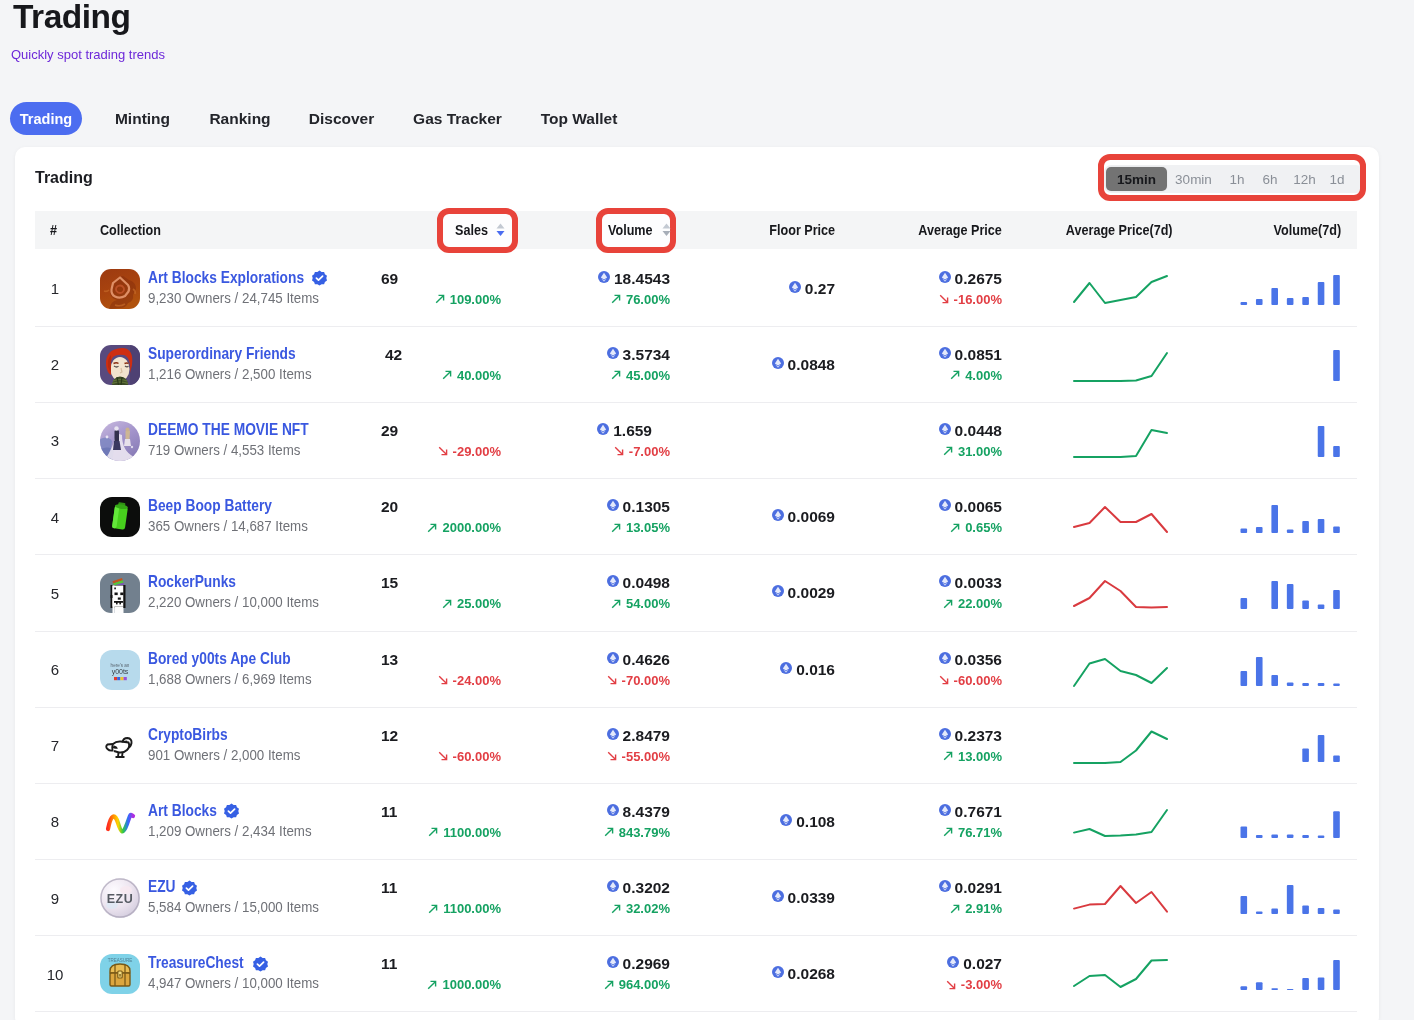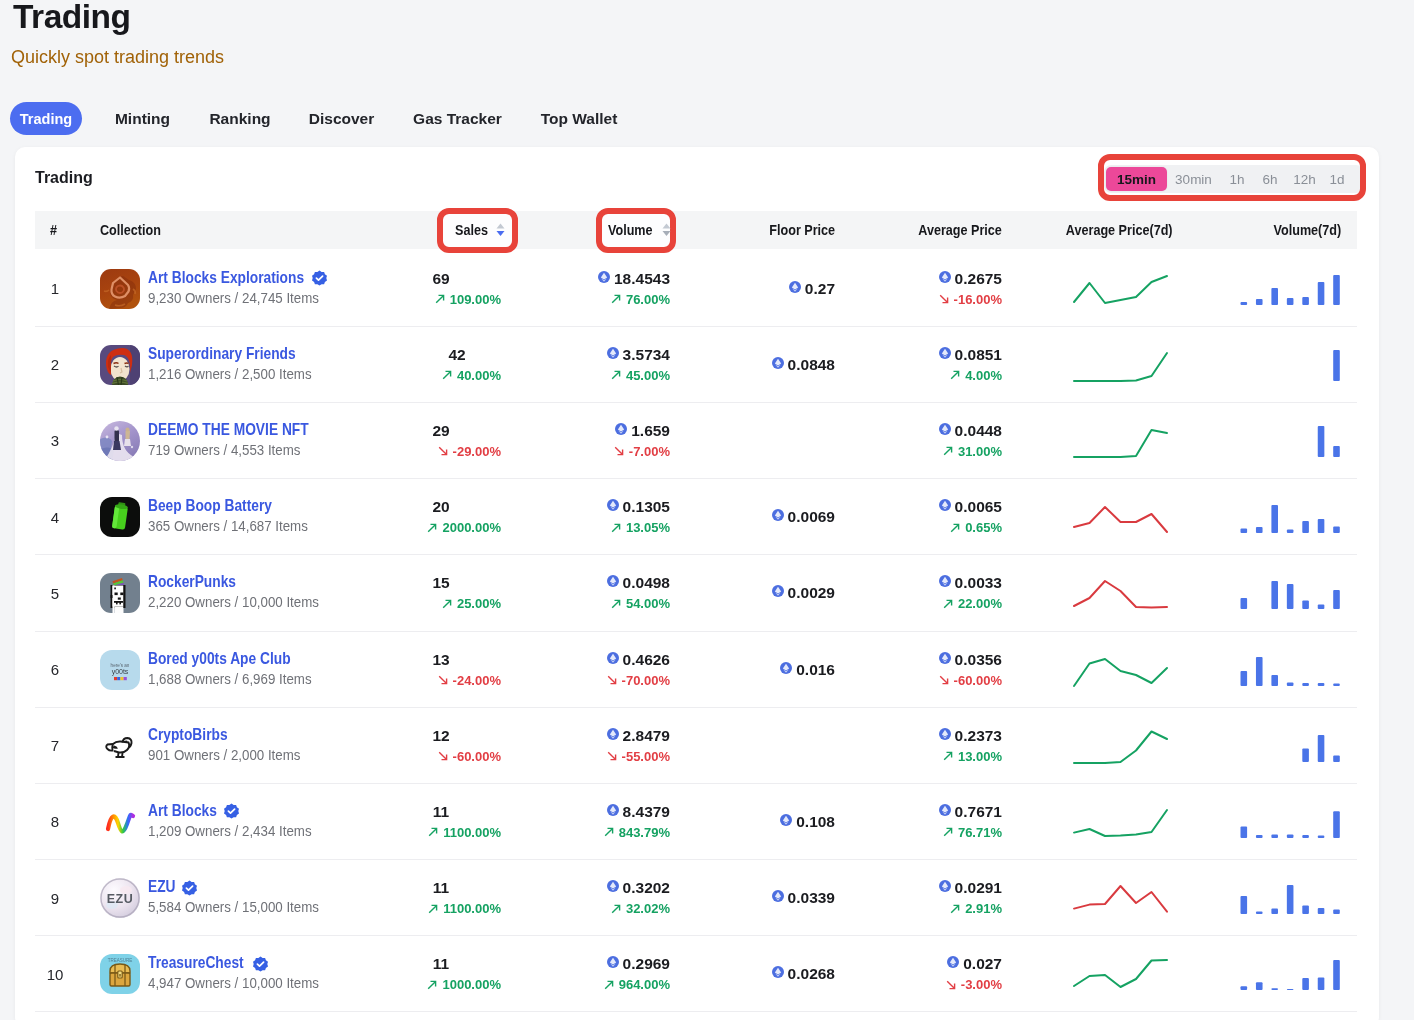--- a/index.html
+++ b/index.html
@@ -1,39 +1,39 @@
 <!DOCTYPE html>
 <html><head><meta charset="utf-8"><style>
 * { margin:0; padding:0; box-sizing:border-box; }
 html,body { width:1414px; height:1020px; overflow:hidden; }
 body { background:#f4f5f7; font-family:"Liberation Sans",sans-serif; position:relative; }
 .abs { position:absolute; }
 .h1 { left:13px; top:-2px; font-size:33.5px; font-weight:bold; color:#17181c; letter-spacing:-0.5px; }
-.sub { left:11px; top:46.5px; font-size:18px; color:#a16207; }
+.sub { left:11px; top:46.5px; font-size:13px; color:#6d28d9; }
 .tab { font-size:15.5px; font-weight:bold; color:#23252b; top:110px; transform:translateX(-50%); white-space:nowrap; }
 .pill { left:10px; top:102px; width:72px; height:33px; background:#4c6df0; border-radius:17px; color:#fff; font-size:14.5px; font-weight:bold; display:flex; align-items:center; justify-content:center; }
 .card { left:15px; top:147px; width:1364px; height:880px; background:#fff; border-radius:10px; box-shadow:0 1px 4px rgba(20,20,43,0.05); }
 .cardtitle { left:35px; top:169px; font-size:16px; font-weight:bold; color:#1b1c21; }
 .timesel { left:1104px; top:165px; width:259px; height:28px; background:#f0f1f3; border-radius:7px; display:flex; align-items:center; padding:2px; }
 .seg { font-size:13.5px; color:#8a8f97; display:flex; align-items:center; justify-content:center; height:24px; border-radius:5px; }
 .seg.on { font-weight:bold; }
-.seg.on { background:#ec4899; color:#17181c; box-shadow:0 0 2px rgba(0,0,0,0.08); }
+.seg.on { background:#737373; color:#17181c; box-shadow:0 0 2px rgba(0,0,0,0.08); }
 .thead { left:35px; top:211px; width:1322px; height:38px; background:#f4f5f6; }
 .th { position:absolute; top:0; height:38px; display:flex; align-items:center; font-size:14px; font-weight:bold; color:#17181c; white-space:nowrap; }
 .sq { display:inline-block; transform:scaleX(0.9); transform-origin:0 50%; }
 .sqr { display:inline-block; transform:scaleX(0.9); transform-origin:100% 50%; }
 .ann { position:absolute; border:6.5px solid #e8433a; border-radius:12px; }
 .annfill { background:#fdfdfe; }
 .row { position:absolute; left:35px; width:1322px; height:76.2px; border-bottom:1px solid #ededf0; }
 .rank { position:absolute; left:0px; top:0; width:40px; height:76px; display:flex; align-items:center; justify-content:center; font-size:15px; color:#26272c; }
 .avatar { position:absolute; left:65px; top:18px; width:40px; height:40px; }
 .nameline { position:absolute; left:113px; top:17px; height:20px; display:flex; align-items:center; }
 .cname { display:inline-block; font-size:17px; font-weight:bold; color:#3a58e0; white-space:nowrap; transform:scaleX(0.81); transform-origin:0 50%; }
 .subline { position:absolute; left:113px; top:40px; font-size:13.8px; color:#6f7177; white-space:nowrap; transform:scaleX(0.965); transform-origin:0 0; }
-.val { position:absolute; top:18px; height:19px; line-height:19px; text-align:center; font-size:15.5px; font-weight:bold; color:#1b1c20; }
+.val { position:absolute; top:18px; height:19px; line-height:19px; text-align:left; font-size:15.5px; font-weight:bold; color:#1b1c20; }
 .pct { position:absolute; top:40px; height:17px; text-align:right; font-size:13px; font-weight:bold; display:flex; align-items:center; justify-content:flex-end; }
 .pct.g { color:#15a262; } .pct.r { color:#e23e44; }
 .arr { margin-right:4px; }
 .coin { margin-right:4px; flex:none; position:relative; top:-2px; }
 .cval { position:absolute; display:flex; align-items:center; justify-content:flex-end; font-size:15.5px; font-weight:bold; color:#1b1c20; }
 .mid { top:0; height:76px; }
 </style></head><body>
 
 <div class="abs h1">Trading</div>
 <div class="abs sub">Quickly spot trading trends</div>
@@ -173,21 +173,21 @@
           <path d="M21 23 l1 4 l-2 1" stroke="#d8bfa2" stroke-width="1.2" fill="none"></path>
           <path d="M12 40 Q13 32 20 31.5 Q28 32 28 40z" fill="#3c4a26"></path>
           <path d="M13 36 q7 -3 14 0 M12 38.5 q8 -3 16 0" stroke="#5d7036" stroke-width="1.4" fill="none"></path>
           <path d="M17 32 l1.5 8 M22 32 l-1 8" stroke="#2c3a1a" stroke-width="1.2"></path>
         </g>
       </svg></div>
     <div class="nameline">
       <span class="cname">Superordinary Friends</span>
     </div>
     <div class="subline">1,216 Owners / 2,500 Items</div>
-    <div class="val" style="left:362px; width:120px">42</div>
+    <div class="val" style="left:350px; width:120px">42</div>
     <div class="pct g" style="left:346px; width:120px"><svg class="arr" width="12" height="12" viewBox="0 0 12 12">
         <path d="M2.2 9.8 L9.3 2.7 M4.5 2.4 L9.6 2.4 L9.6 7.5" stroke="#15a262" stroke-width="1.4" fill="none"></path>
       </svg>40.00%</div>
     <div class="cval" style="left:495px; width:140px; top:18.5px; height:19px"><svg class="coin" width="12" height="12" viewBox="0 0 13 13">
         <circle cx="6.5" cy="6.5" r="6.5" fill="#4c6ee0"></circle>
         <path d="M6.5 1.8 L9.9 7 L6.5 9.1 L3.1 7 Z" fill="#ffffff" opacity="0.85"></path>
         <path d="M6.5 10 L9.5 8 L6.5 11.6 L3.5 8 Z" fill="#ffffff" opacity="0.7"></path>
       </svg>3.5734</div>
     <div class="pct g" style="left:515px; width:120px"><svg class="arr" width="12" height="12" viewBox="0 0 12 12">
         <path d="M2.2 9.8 L9.3 2.7 M4.5 2.4 L9.6 2.4 L9.6 7.5" stroke="#15a262" stroke-width="1.4" fill="none"></path>
@@ -241,21 +241,21 @@
         </g>
       </svg></div>
     <div class="nameline">
       <span class="cname">DEEMO THE MOVIE NFT</span>
     </div>
     <div class="subline">719 Owners / 4,553 Items</div>
     <div class="val" style="left:346px; width:120px">29</div>
     <div class="pct r" style="left:346px; width:120px"><svg class="arr" width="12" height="12" viewBox="0 0 12 12">
         <path d="M2.2 2.2 L9.3 9.3 M9.6 4.5 L9.6 9.6 L4.5 9.6" stroke="#e23e44" stroke-width="1.4" fill="none"></path>
       </svg>-29.00%</div>
-    <div class="cval" style="left:495px; width:140px; top:18.5px; height:19px"><svg class="coin" width="12" height="12" viewBox="0 0 13 13">
+    <div class="cval" style="left:477px; width:140px; top:18.5px; height:19px"><svg class="coin" width="12" height="12" viewBox="0 0 13 13">
         <circle cx="6.5" cy="6.5" r="6.5" fill="#4c6ee0"></circle>
         <path d="M6.5 1.8 L9.9 7 L6.5 9.1 L3.1 7 Z" fill="#ffffff" opacity="0.85"></path>
         <path d="M6.5 10 L9.5 8 L6.5 11.6 L3.5 8 Z" fill="#ffffff" opacity="0.7"></path>
       </svg>1.659</div>
     <div class="pct r" style="left:515px; width:120px"><svg class="arr" width="12" height="12" viewBox="0 0 12 12">
         <path d="M2.2 2.2 L9.3 9.3 M9.6 4.5 L9.6 9.6 L4.5 9.6" stroke="#e23e44" stroke-width="1.4" fill="none"></path>
       </svg>-7.00%</div>
     <div class="cval" style="left:827px; width:140px; top:18.5px; height:19px"><svg class="coin" width="12" height="12" viewBox="0 0 13 13">
         <circle cx="6.5" cy="6.5" r="6.5" fill="#4c6ee0"></circle>
         <path d="M6.5 1.8 L9.9 7 L6.5 9.1 L3.1 7 Z" fill="#ffffff" opacity="0.85"></path>

